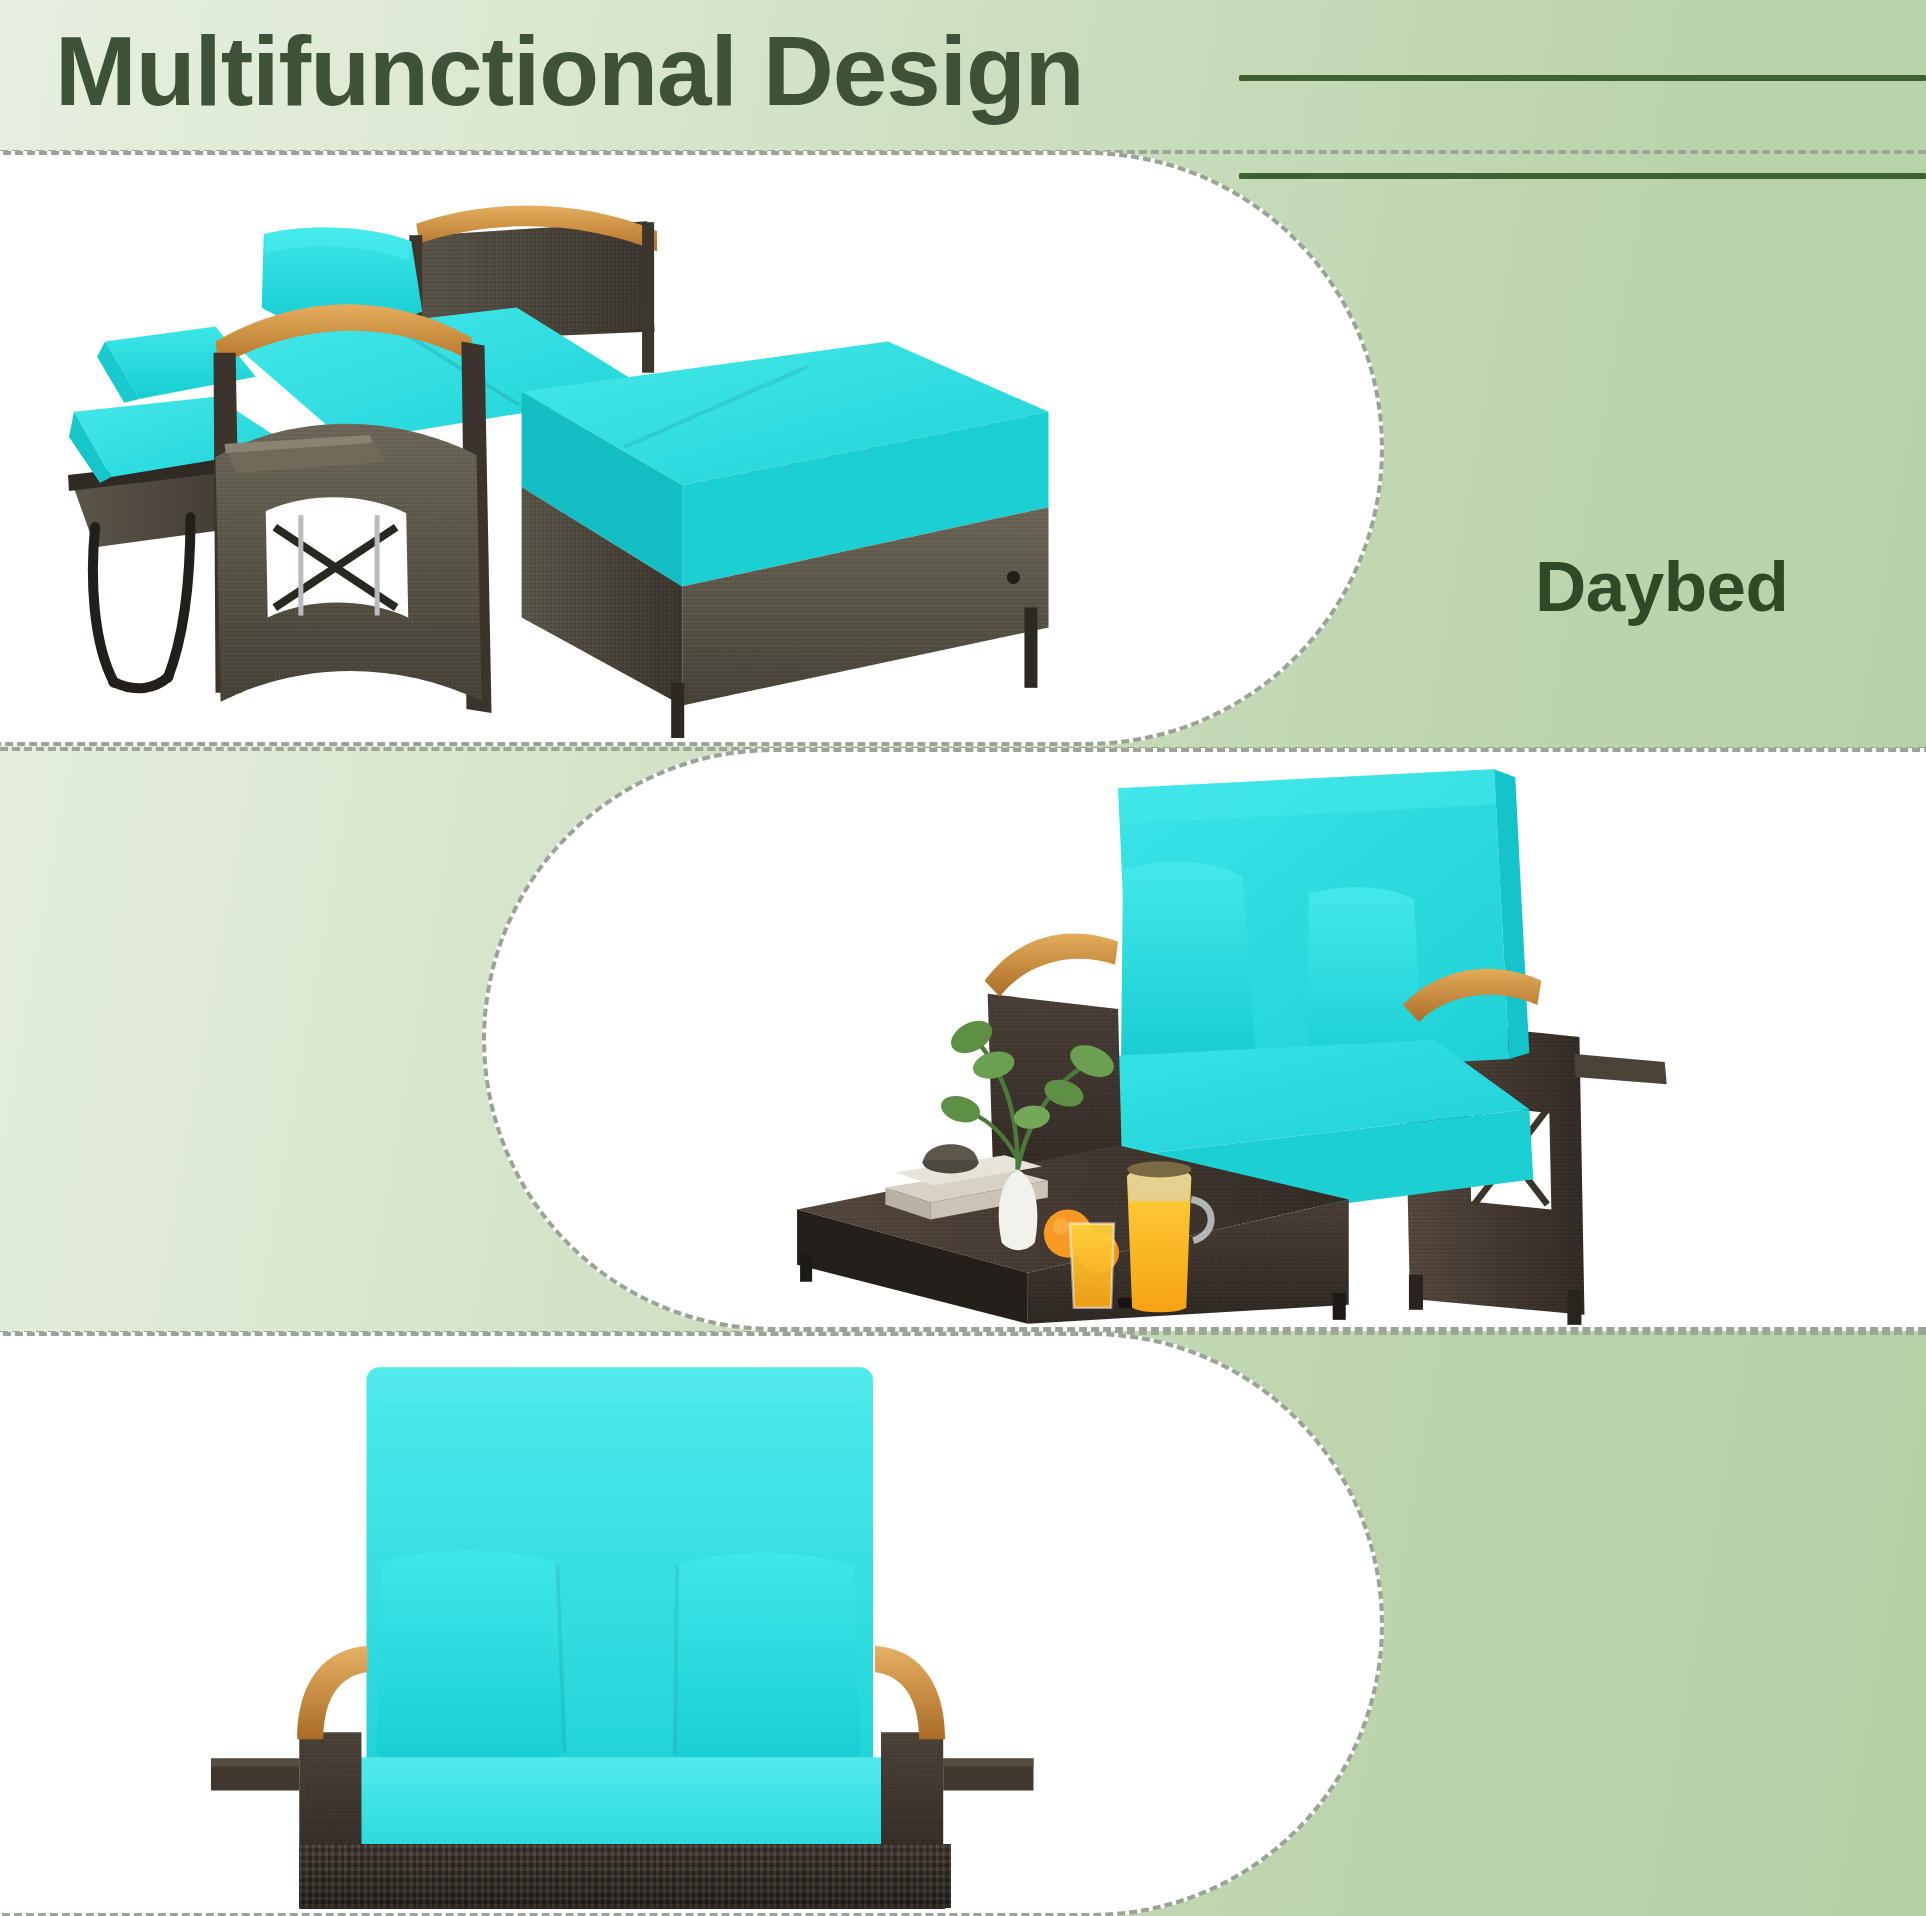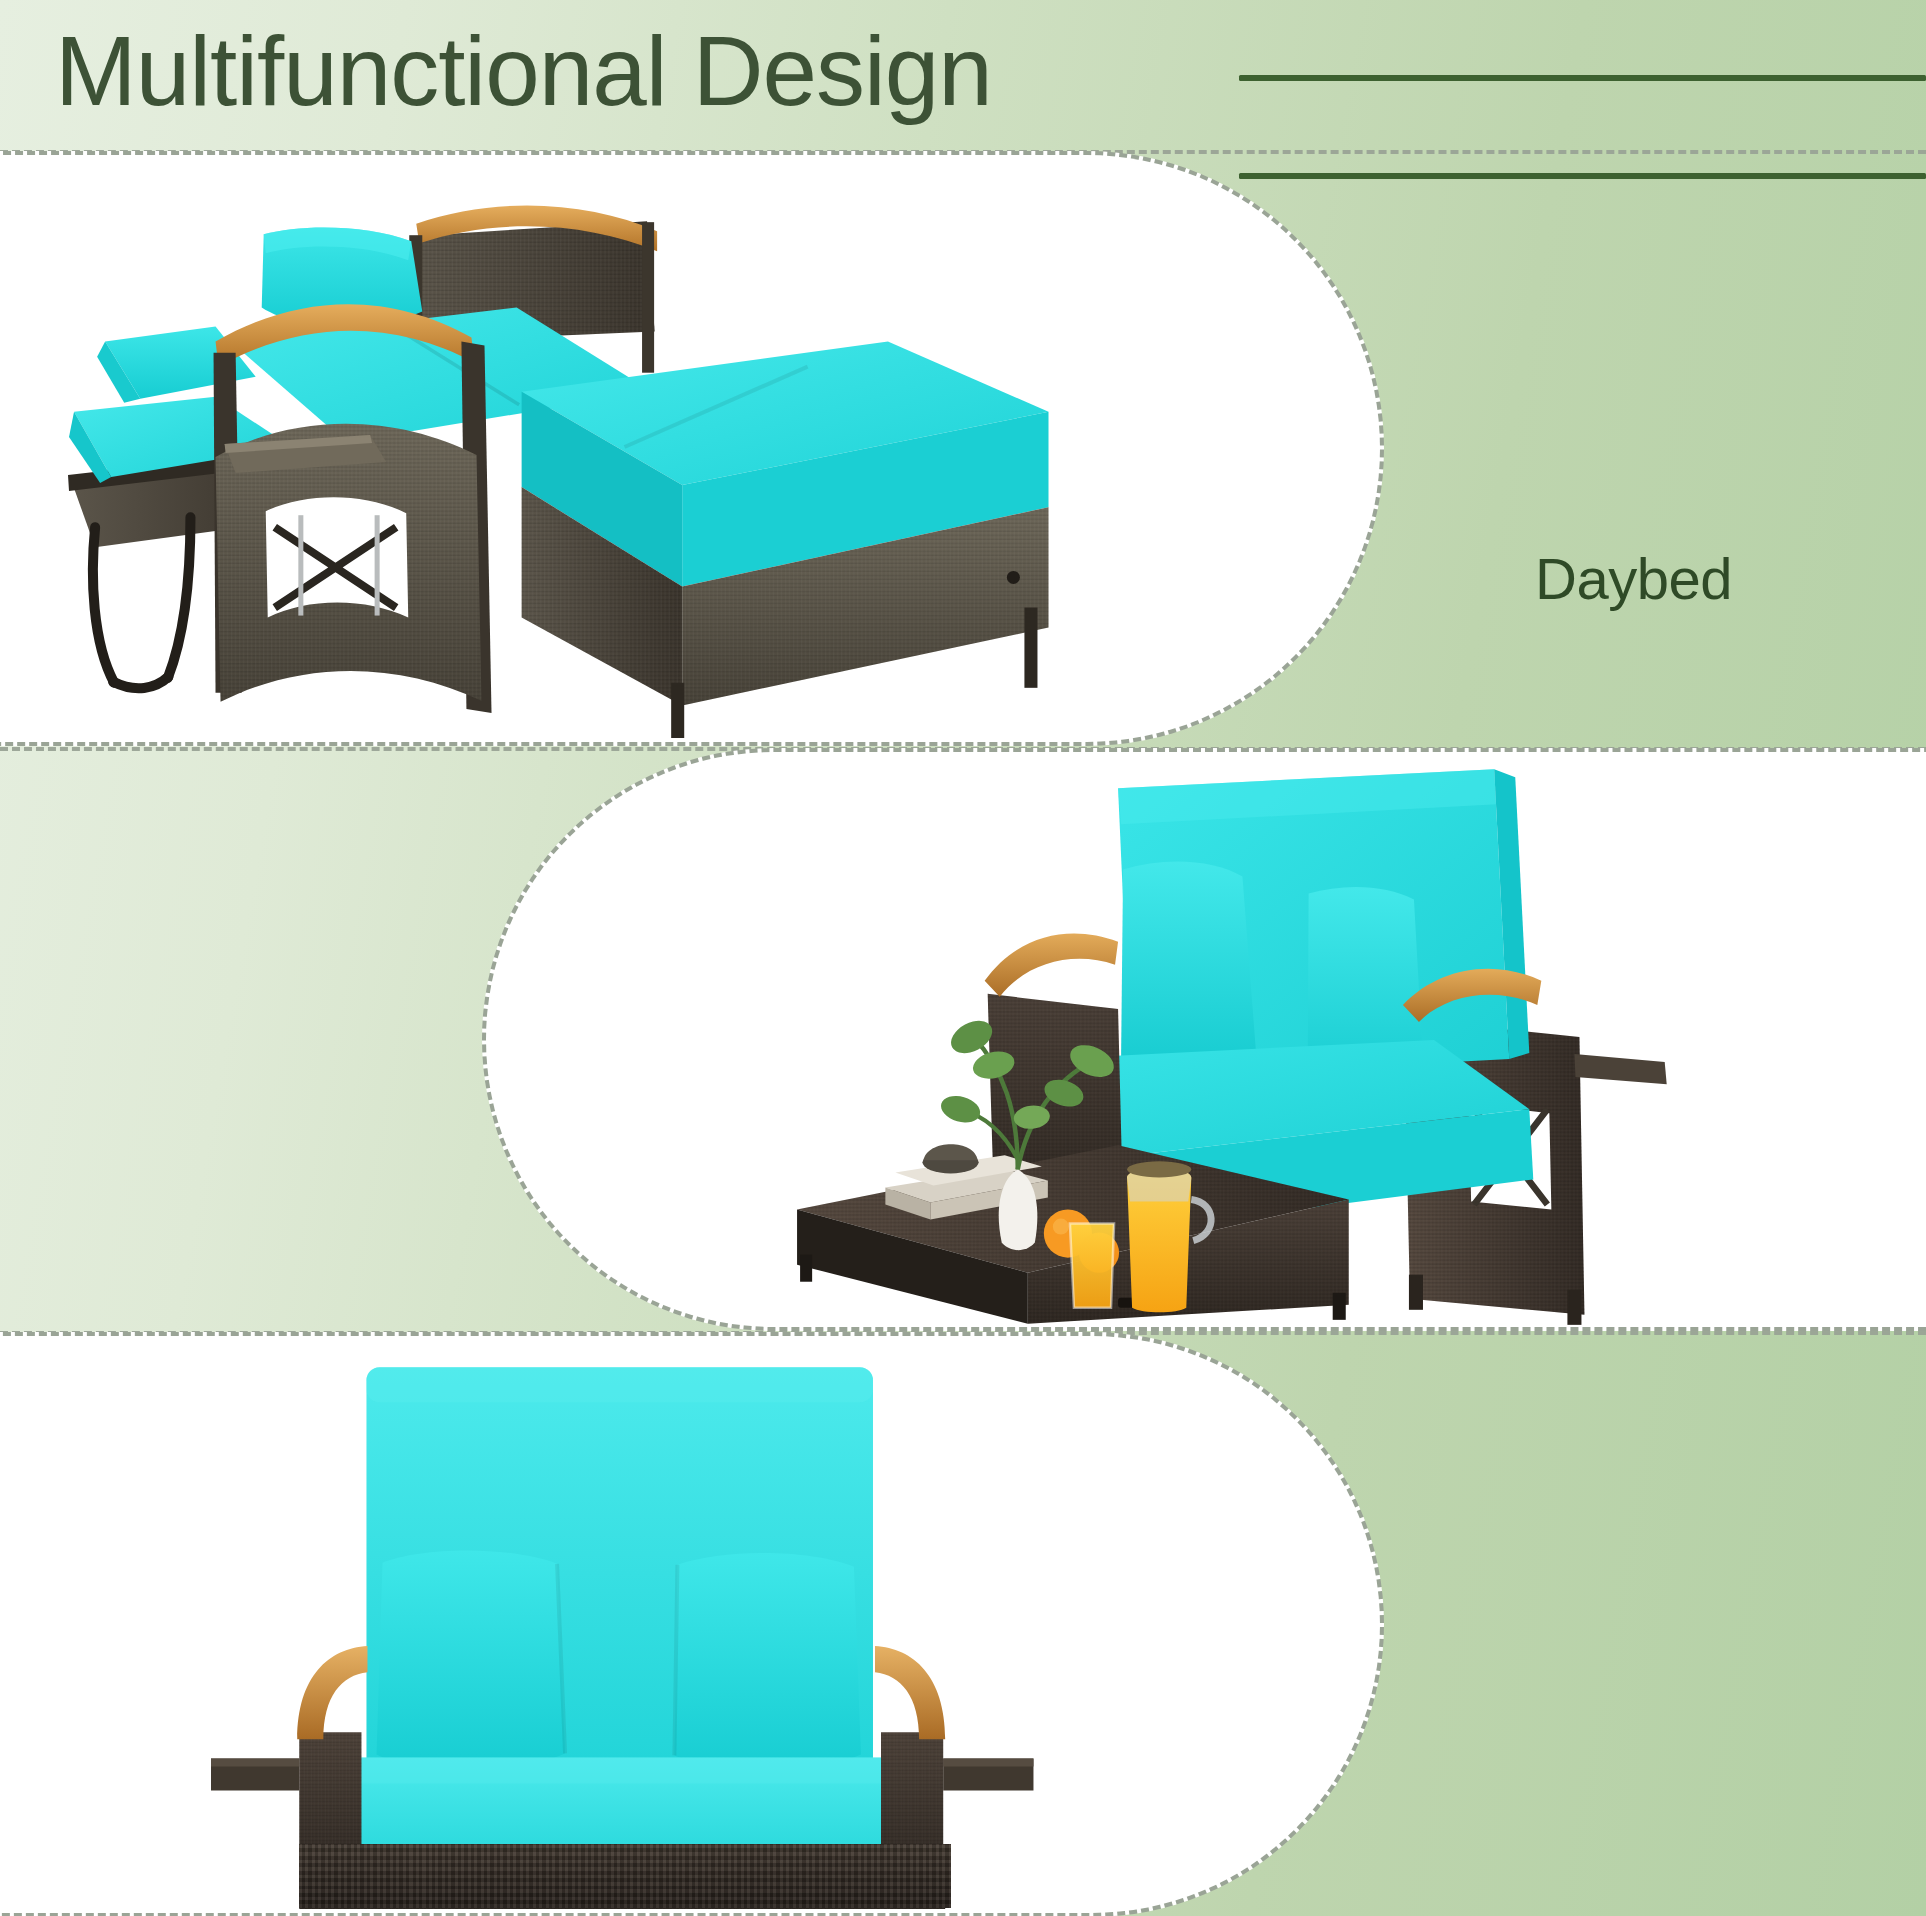--- a/index.html
+++ b/index.html
@@ -6,21 +6,21 @@
   body{
     width:1926px;height:1917px;position:relative;overflow:hidden;
     font-family:"Liberation Sans","DejaVu Sans",sans-serif;
     background:linear-gradient(100deg,#e6efe0 0%,#dfead6 18%,#cfe0c2 42%,#bed5ae 70%,#b3d0a5 100%);
   }
 
   
   .header{position:absolute;left:0;top:0;width:1926px;height:151px;}
   .title{
     position:absolute;left:55px;top:22px;
-    font-size:98px;font-weight:400;letter-spacing:-1px;
+    font-size:98px;font-weight:700;letter-spacing:-1px;
     color:#3d5236;line-height:1.0;white-space:nowrap;
   }
   .hdr-lines{position:absolute;left:1239px;top:75px;width:687px;height:100px;}
   .hdr-line{position:absolute;left:0;width:687px;height:5.5px;background:#3d6130;border-radius:1.5px;}
   .hdr-line.l1{top:0px;}
   .hdr-line.l2{top:98px;}
 
   
   .divider{
     position:absolute;left:0;width:1926px;height:0;
@@ -44,22 +44,22 @@
     border-radius:0 298px 298px 0;border-left:none;
   }
   
   .pill-left{
     left:482px;top:0;width:1645px;height:100%;
     border-radius:292px 0 0 292px;border-right:none;
   }
 
   
   .caption{
-    position:absolute;color:#2f4a27;font-weight:400;
-    font-size:58px;line-height:1.18;letter-spacing:-0.5px;white-space:pre-line;
+    position:absolute;color:#2f4a27;font-weight:700;
+    font-size:71px;line-height:1.18;letter-spacing:-0.5px;white-space:pre-line;
   }
   .cap-daybed{left:1535px;top:394px;}
   .cap-loveseat{left:38px;top:918px;color:#33402f;}
 
   
   .stage{position:absolute;}
 
   
   :root{}
 </style>

